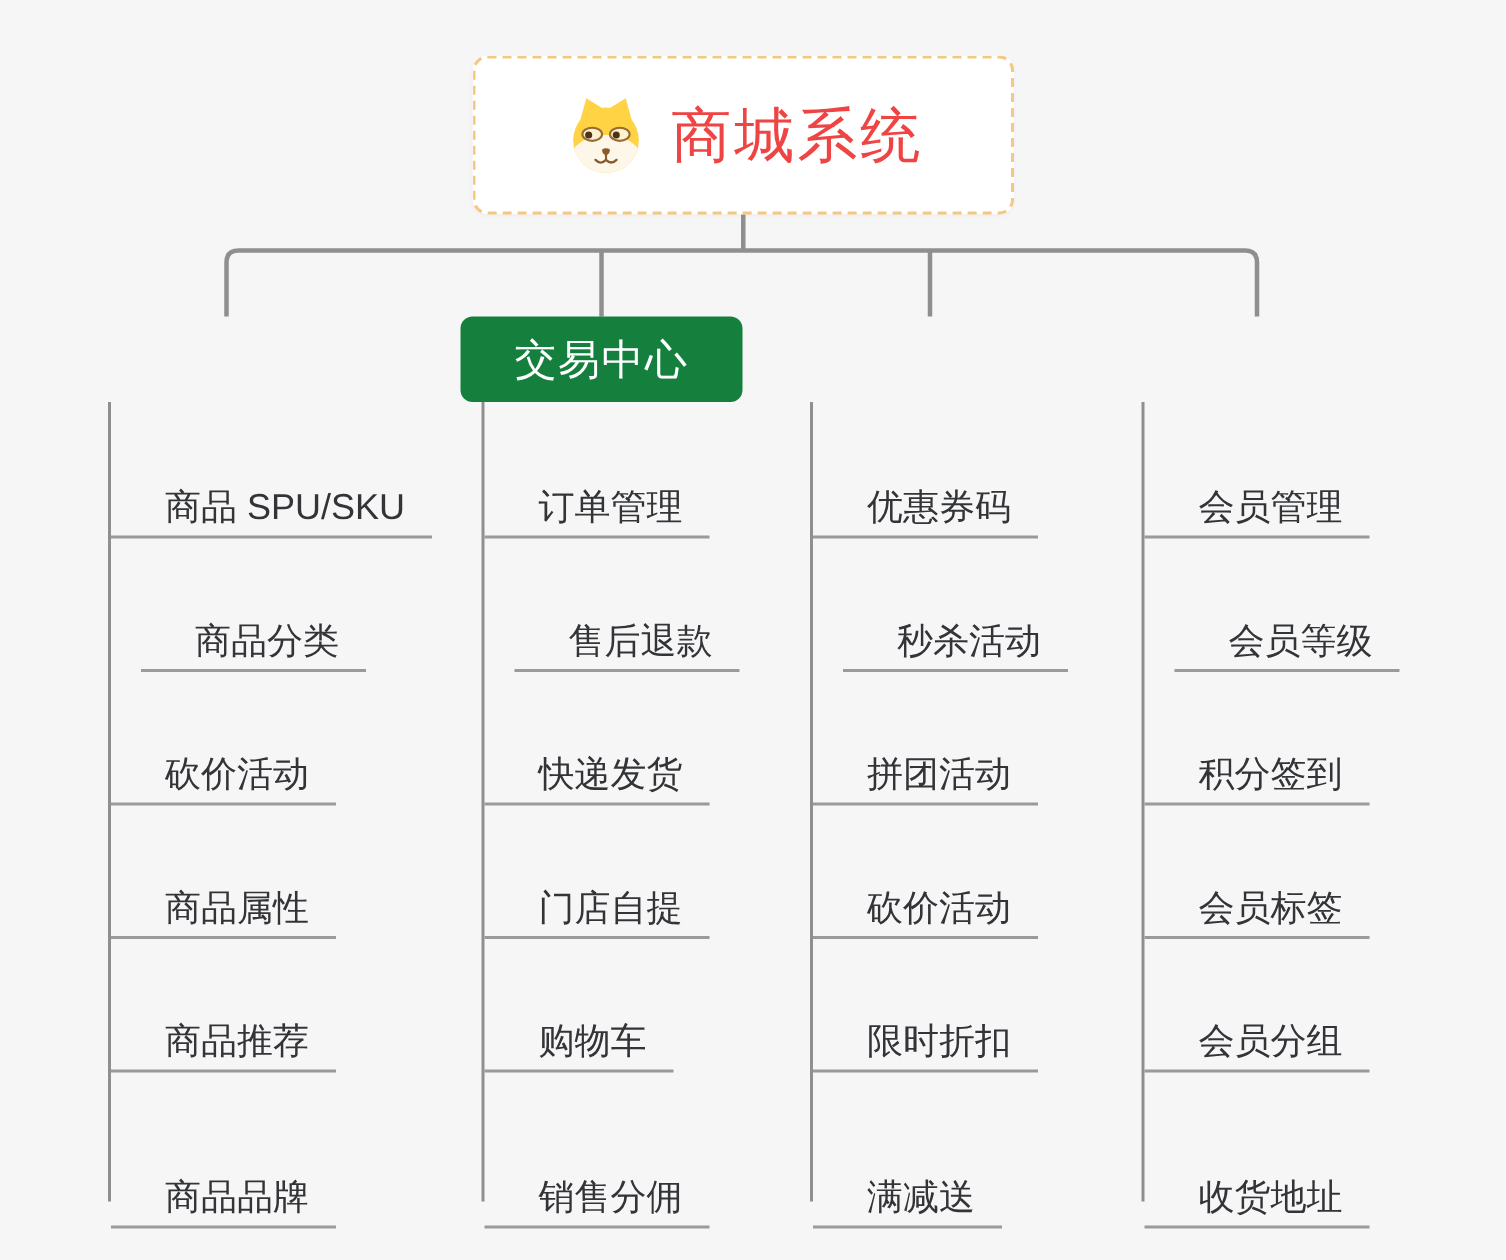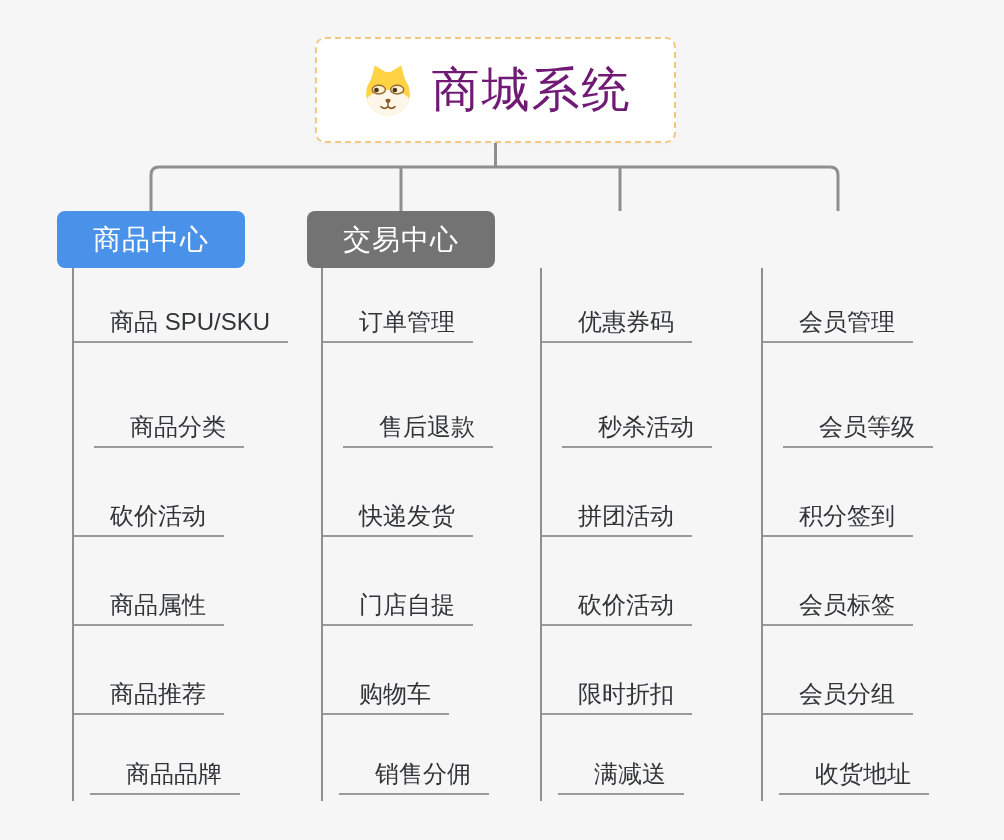--- a/index.html
+++ b/index.html
@@ -23,23 +23,23 @@
     position:absolute;left:315px;top:37px;width:361px;height:106px;
     background:#ffffff;
     border:2px dashed #f5c882;
     border-radius:10px;
     box-sizing:border-box;
     display:flex;align-items:center;justify-content:center;gap:16px;
     box-shadow:0 1px 3px rgba(0,0,0,0.04);
     cursor:pointer;
   }
   .root-label{
-    font-size:48px;
+    font-size:40px;
     letter-spacing:2px;
-    color:#701a75;
+    color:#ef4444;
     white-space:nowrap;
   }
   .root-icon{width:56px;height:56px;flex:0 0 auto;}
   
   .branch{
     position:absolute;top:211px;width:188px;height:57px;
     border-radius:8px;
     display:flex;align-items:center;justify-content:center;
     color:#ffffff;font-size:28px;letter-spacing:1px;
     white-space:nowrap;
@@ -54,21 +54,21 @@
   .c1{left:72px;} .c2{left:321px;} .c3{left:540px;} .c4{left:761px;text-decoration:underline;}
   .leaf{
     position:absolute;left:0;height:38px;
     display:flex;align-items:flex-end;
     padding:0 18px 3px 36px;
     border-bottom:2px solid #9a9a9a;
     font-size:24px;color:#333438;
     white-space:nowrap;
     cursor:pointer;
   }
-  .r0{top:32px;} .r1{top:137px;margin-left:20px;} .r2{top:226px;} .r3{top:315px;} .r4{top:404px;} .r5{top:484px;margin-left:16px;}
+  .r0{top:48px;} .r1{top:137px;margin-left:20px;} .r2{top:226px;} .r3{top:315px;} .r4{top:404px;} .r5{top:508px;}
 </style>
 </head>
 <body>
 
 <div class="canvas">
 
   <svg class="connectors" viewBox="0 0 1004 840" xmlns="http://www.w3.org/2000/svg">
     <g stroke="#8f8f8f" stroke-width="3" fill="none">
       <path d="M495.5 143 L495.5 167"></path>
       <path d="M151 211 L151 175 Q151 167 159 167 L830 167 Q838 167 838 175 L838 211"></path>
@@ -92,24 +92,21 @@
       <ellipse cx="42.5" cy="31.5" rx="7.5" ry="5" fill="#fcf2cf" stroke="#9a6a33" stroke-width="1.6"></ellipse>
       <circle cx="18.8" cy="32" r="2.7" fill="#4f3317"></circle>
       <circle cx="39.8" cy="32" r="2.7" fill="#4f3317"></circle>
       <path d="M29 43 Q32 41 35 43 Q35 46.5 32 47.5 Q29 46.5 29 43 Z" fill="#8b5a2b"></path>
       <path d="M32 47.5 L32 50.5" stroke="#8b5a2b" stroke-width="1.6" fill="none" stroke-linecap="round"></path>
       <path d="M24 51 Q28 55 32 51 Q36 55 40 51" stroke="#8b5a2b" stroke-width="1.8" fill="none" stroke-linecap="round"></path>
     </svg>
     <span class="root-label">商城系统</span>
   </div>
 
-  <div class="branch b1" style="background-color: rgb(74, 145, 233);">
-    <span>商品中心</span>
-  </div>
-  <div class="branch b2" style="background-color: #737373;">
+  <div class="branch b2" style="background-color: #15803d;">
     <span>交易中心</span>
   </div>
 
   <div class="leaf-col c1">
     <div class="leaf r0">商品 SPU/SKU</div>
     <div class="leaf r1">商品分类</div>
     <div class="leaf r2">砍价活动</div>
     <div class="leaf r3">商品属性</div>
     <div class="leaf r4">商品推荐</div>
     <div class="leaf r5">商品品牌</div>

